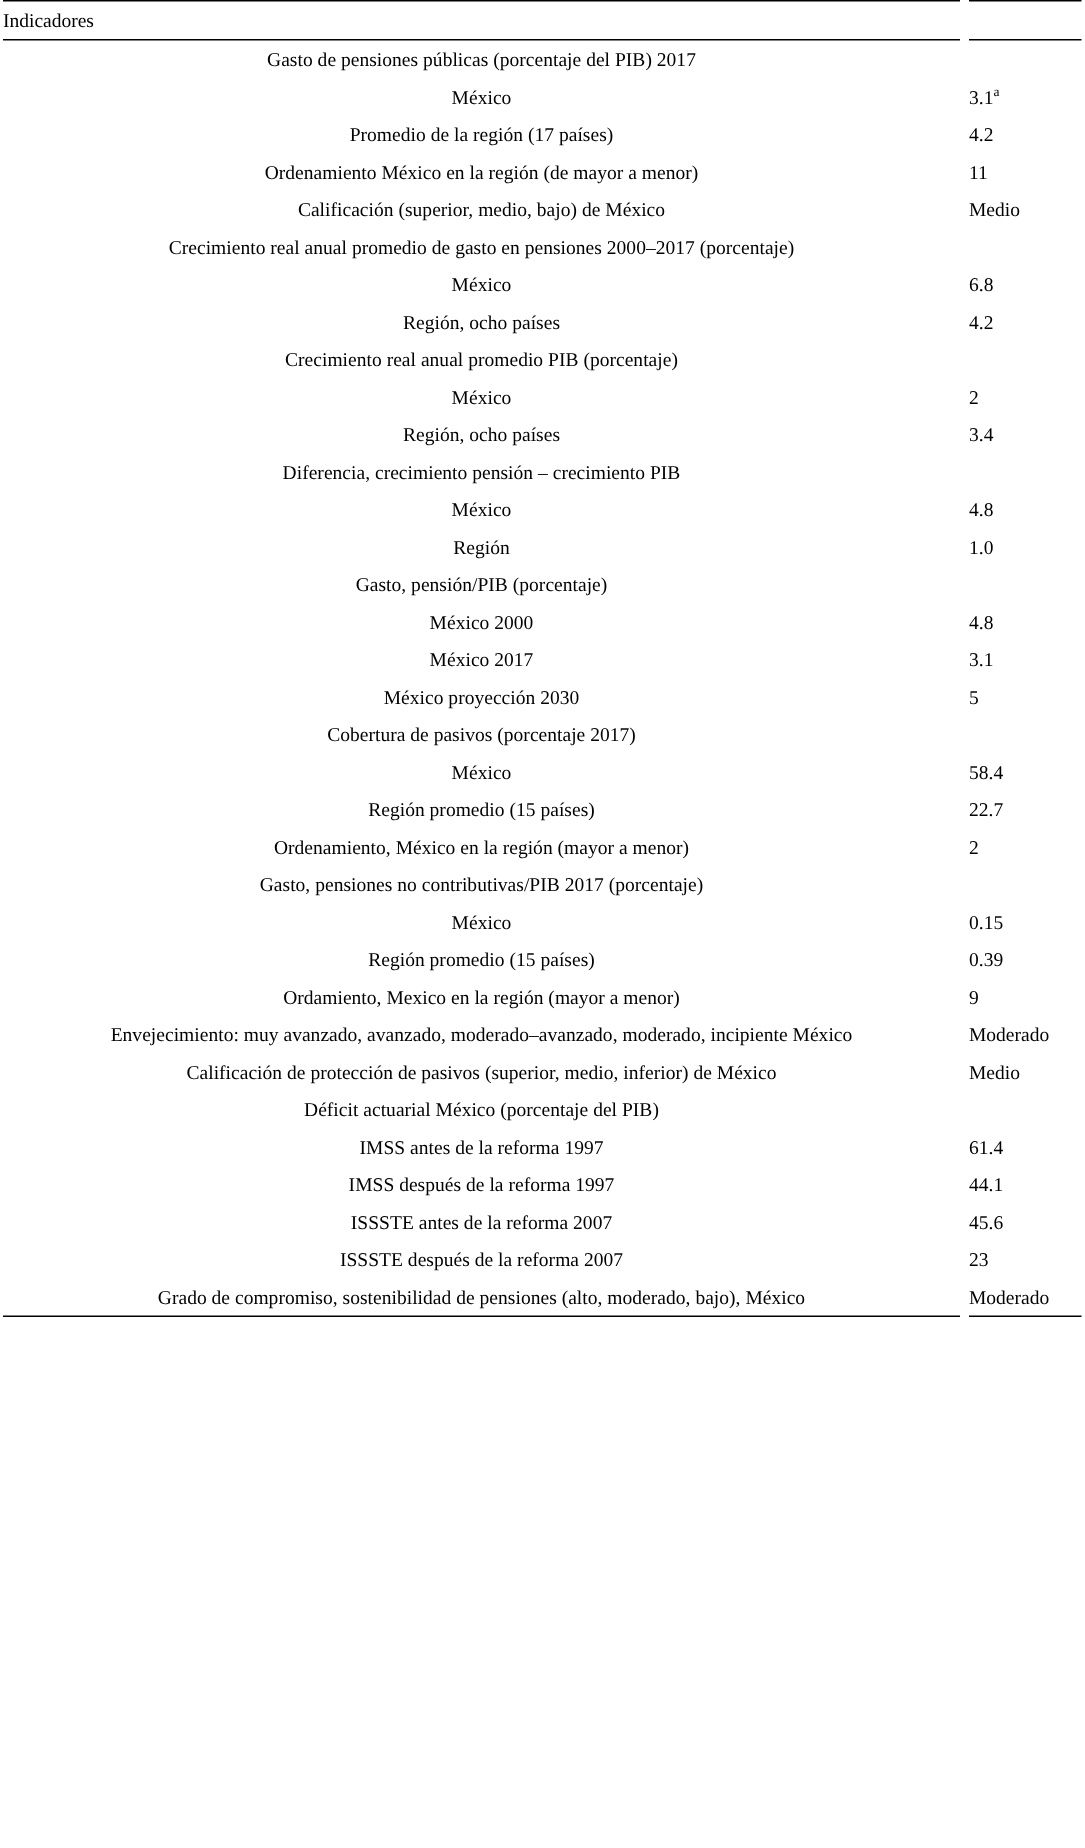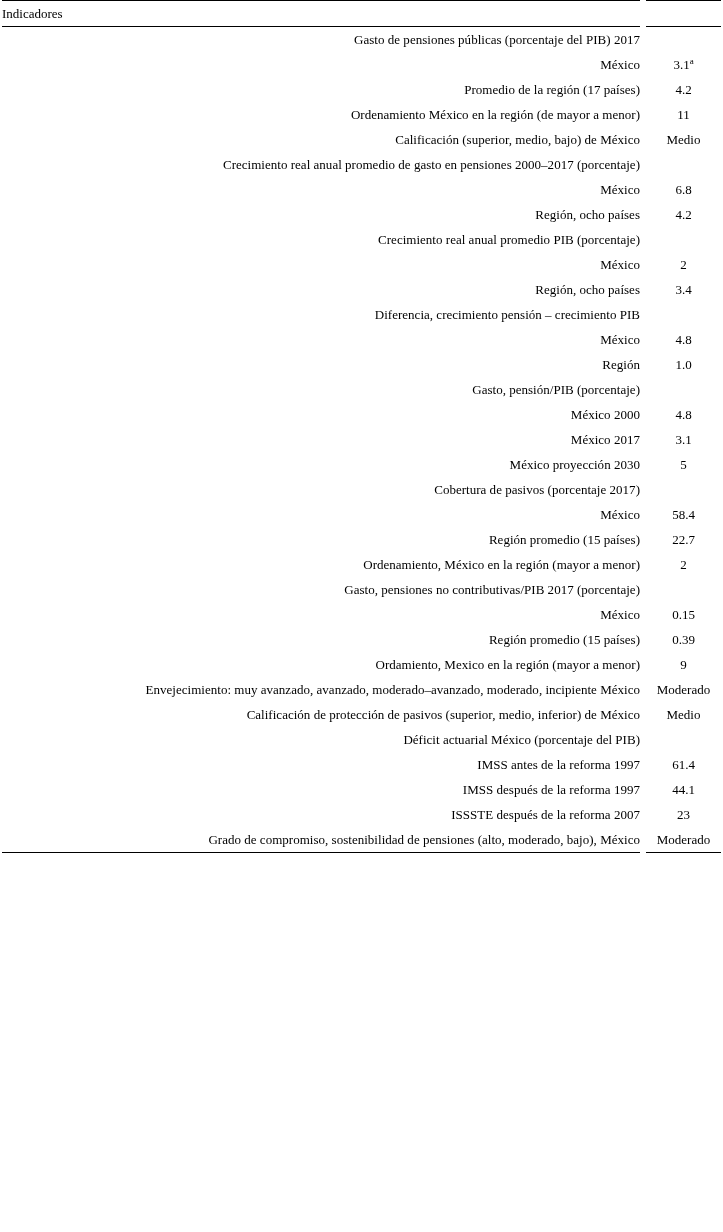--- a/index.html
+++ b/index.html
@@ -61,26 +61,25 @@
   th.hdr-label { text-align: left; padding-left: 4px; }
   th.hdr-value { text-align: center; }
   th.hdr-gap,
   td.gap {
     border: none;
     padding: 0;
   }
 
   
   td.label {
-    text-align: right;
+    text-align: center;
     padding-left: 4px;
     letter-spacing: 0.02px;
   }
   td.value {
-    text-align: center;
   }
 
   
   tr.last-row td.label,
   tr.last-row td.value {
     border-bottom: 1.6px solid #000;
   }
   tr.last-row td.gap { border-bottom: none; }
 
   sup.fn {
@@ -258,20 +257,25 @@
           <td class="label">IMSS antes de la reforma 1997</td>
           <td class="gap"></td>
           <td class="value">61.4</td>
         </tr>
         <tr>
           <td class="label">IMSS después de la reforma 1997</td>
           <td class="gap"></td>
           <td class="value">44.1</td>
         </tr>
         <tr>
+          <td class="label">ISSSTE antes de la reforma 2007</td>
+          <td class="gap"></td>
+          <td class="value">45.6</td>
+        </tr>
+        <tr>
           <td class="label">ISSSTE después de la reforma 2007</td>
           <td class="gap"></td>
           <td class="value">23</td>
         </tr>
         <tr class="last-row">
           <td class="label">Grado de compromiso, sostenibilidad de pensiones (alto, moderado, bajo), México</td>
           <td class="gap"></td>
           <td class="value">Moderado</td>
         </tr>
       </tbody>

